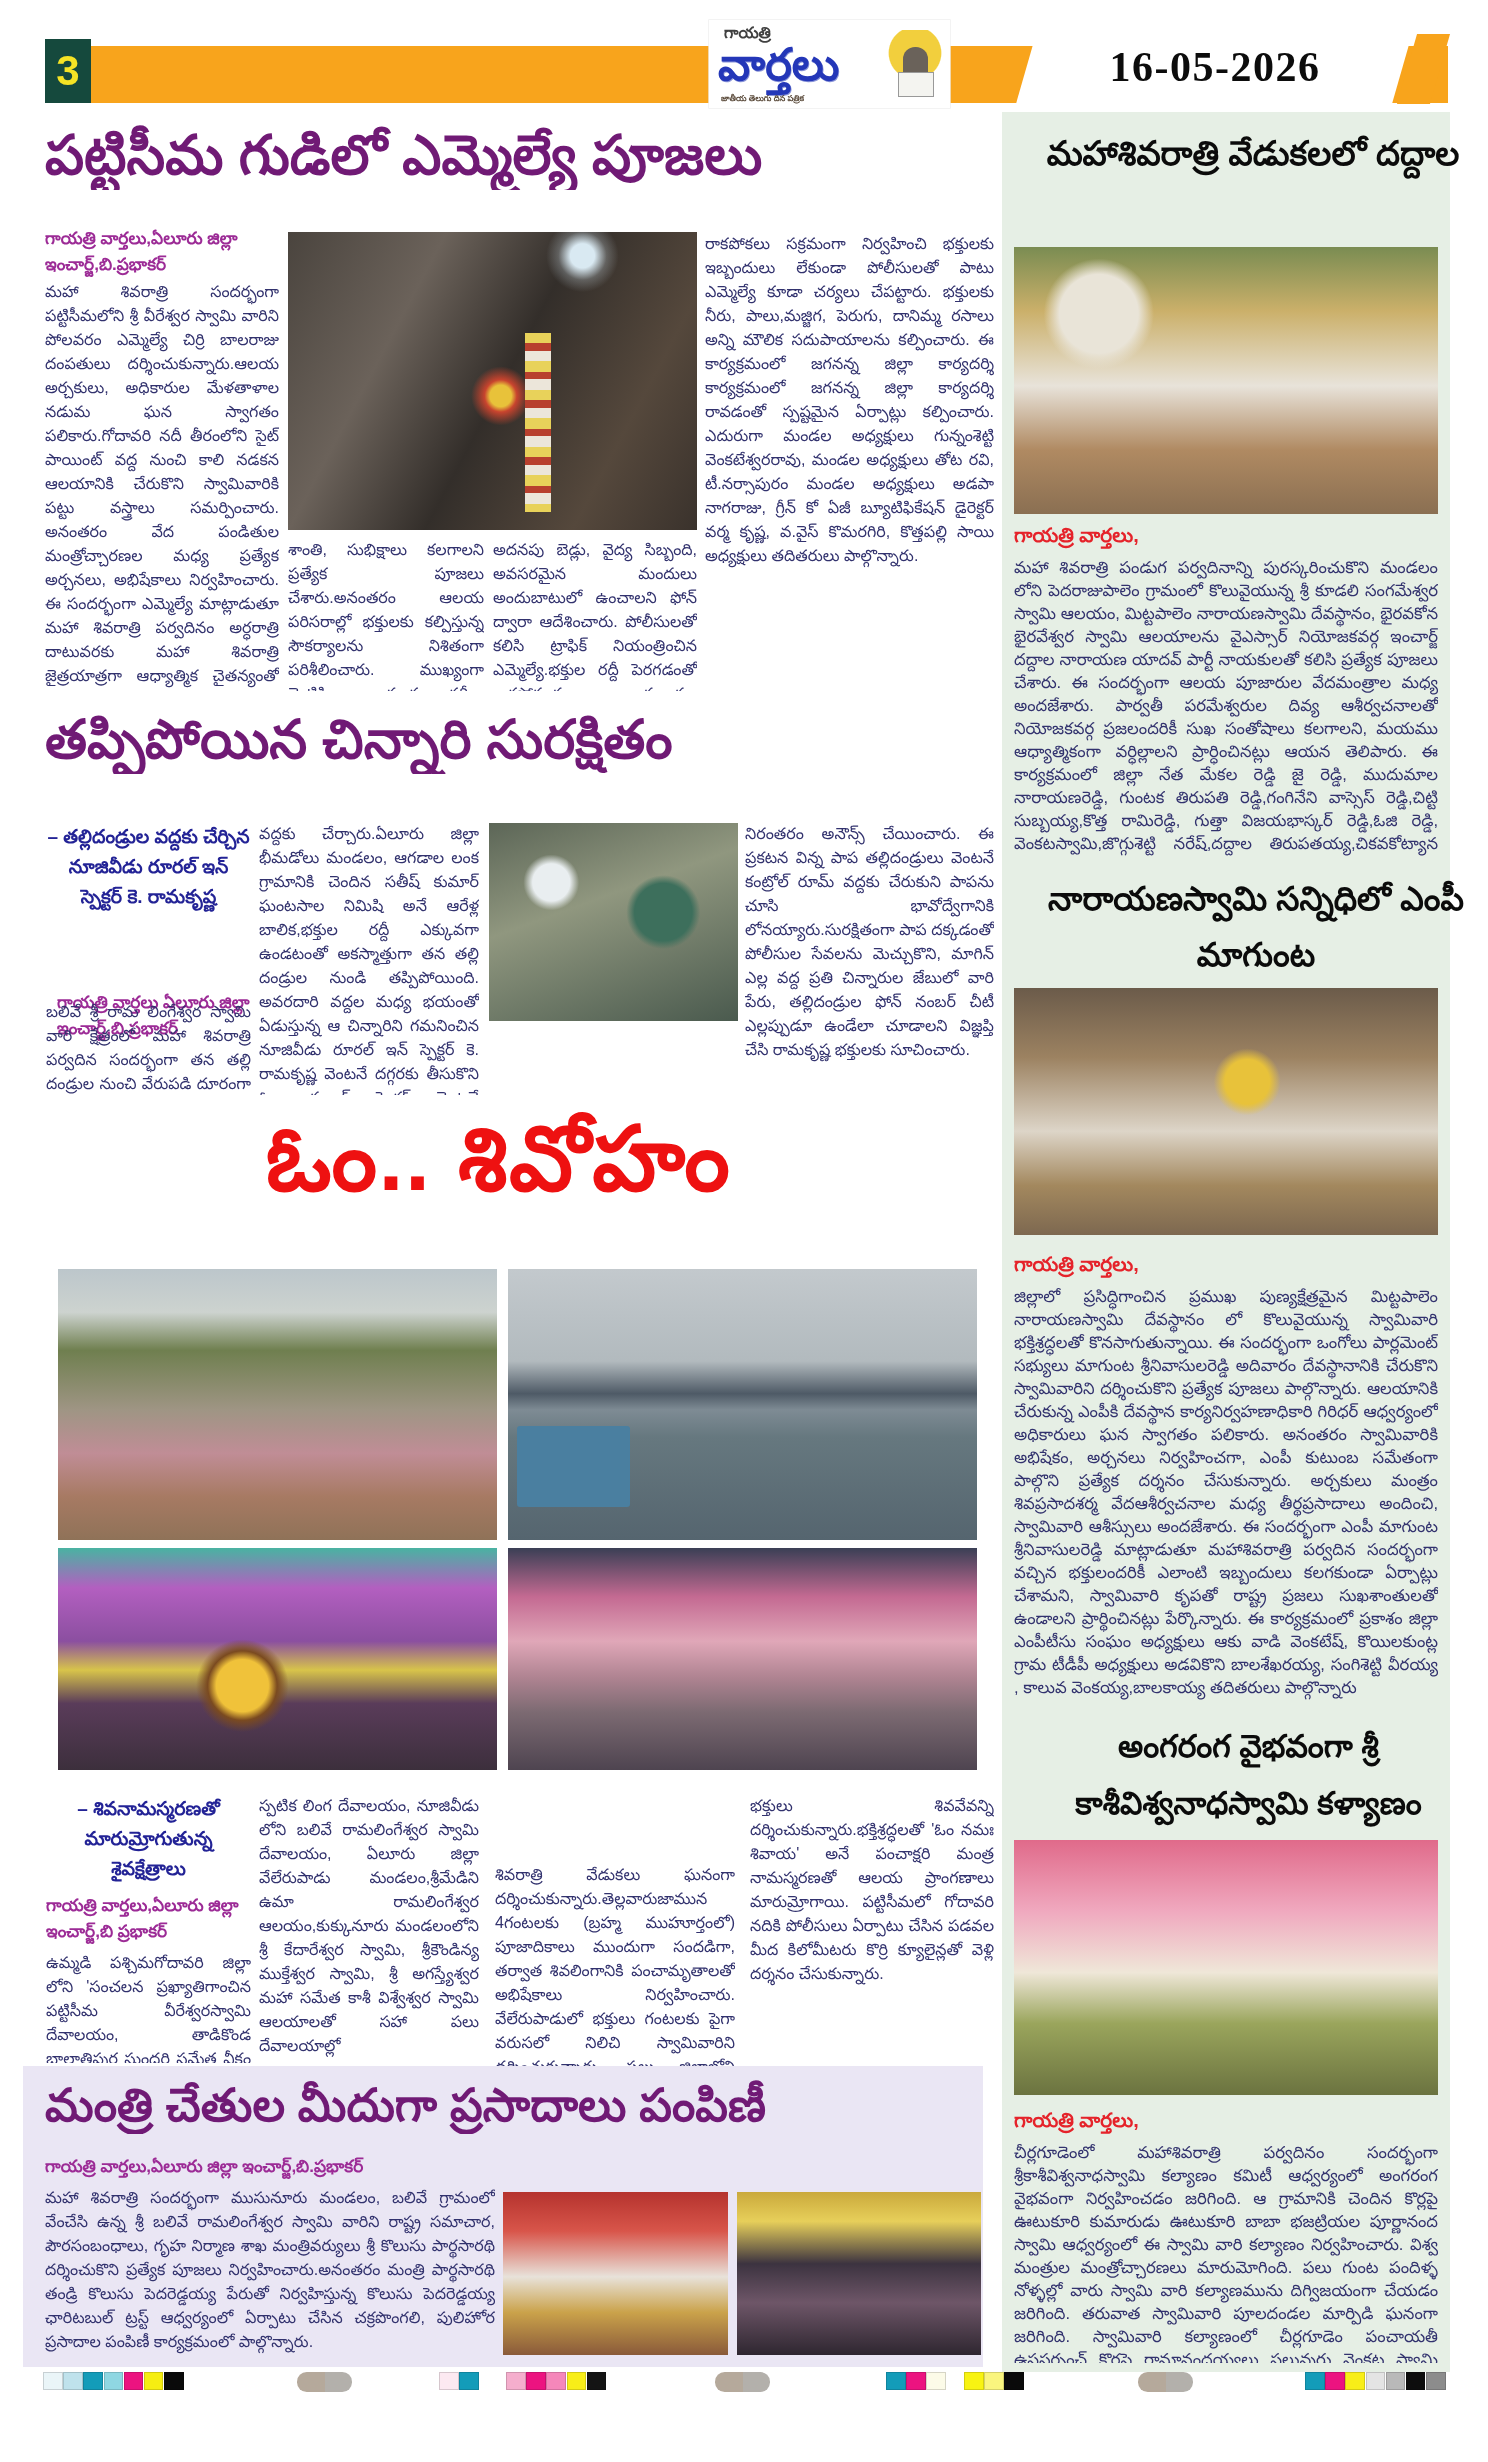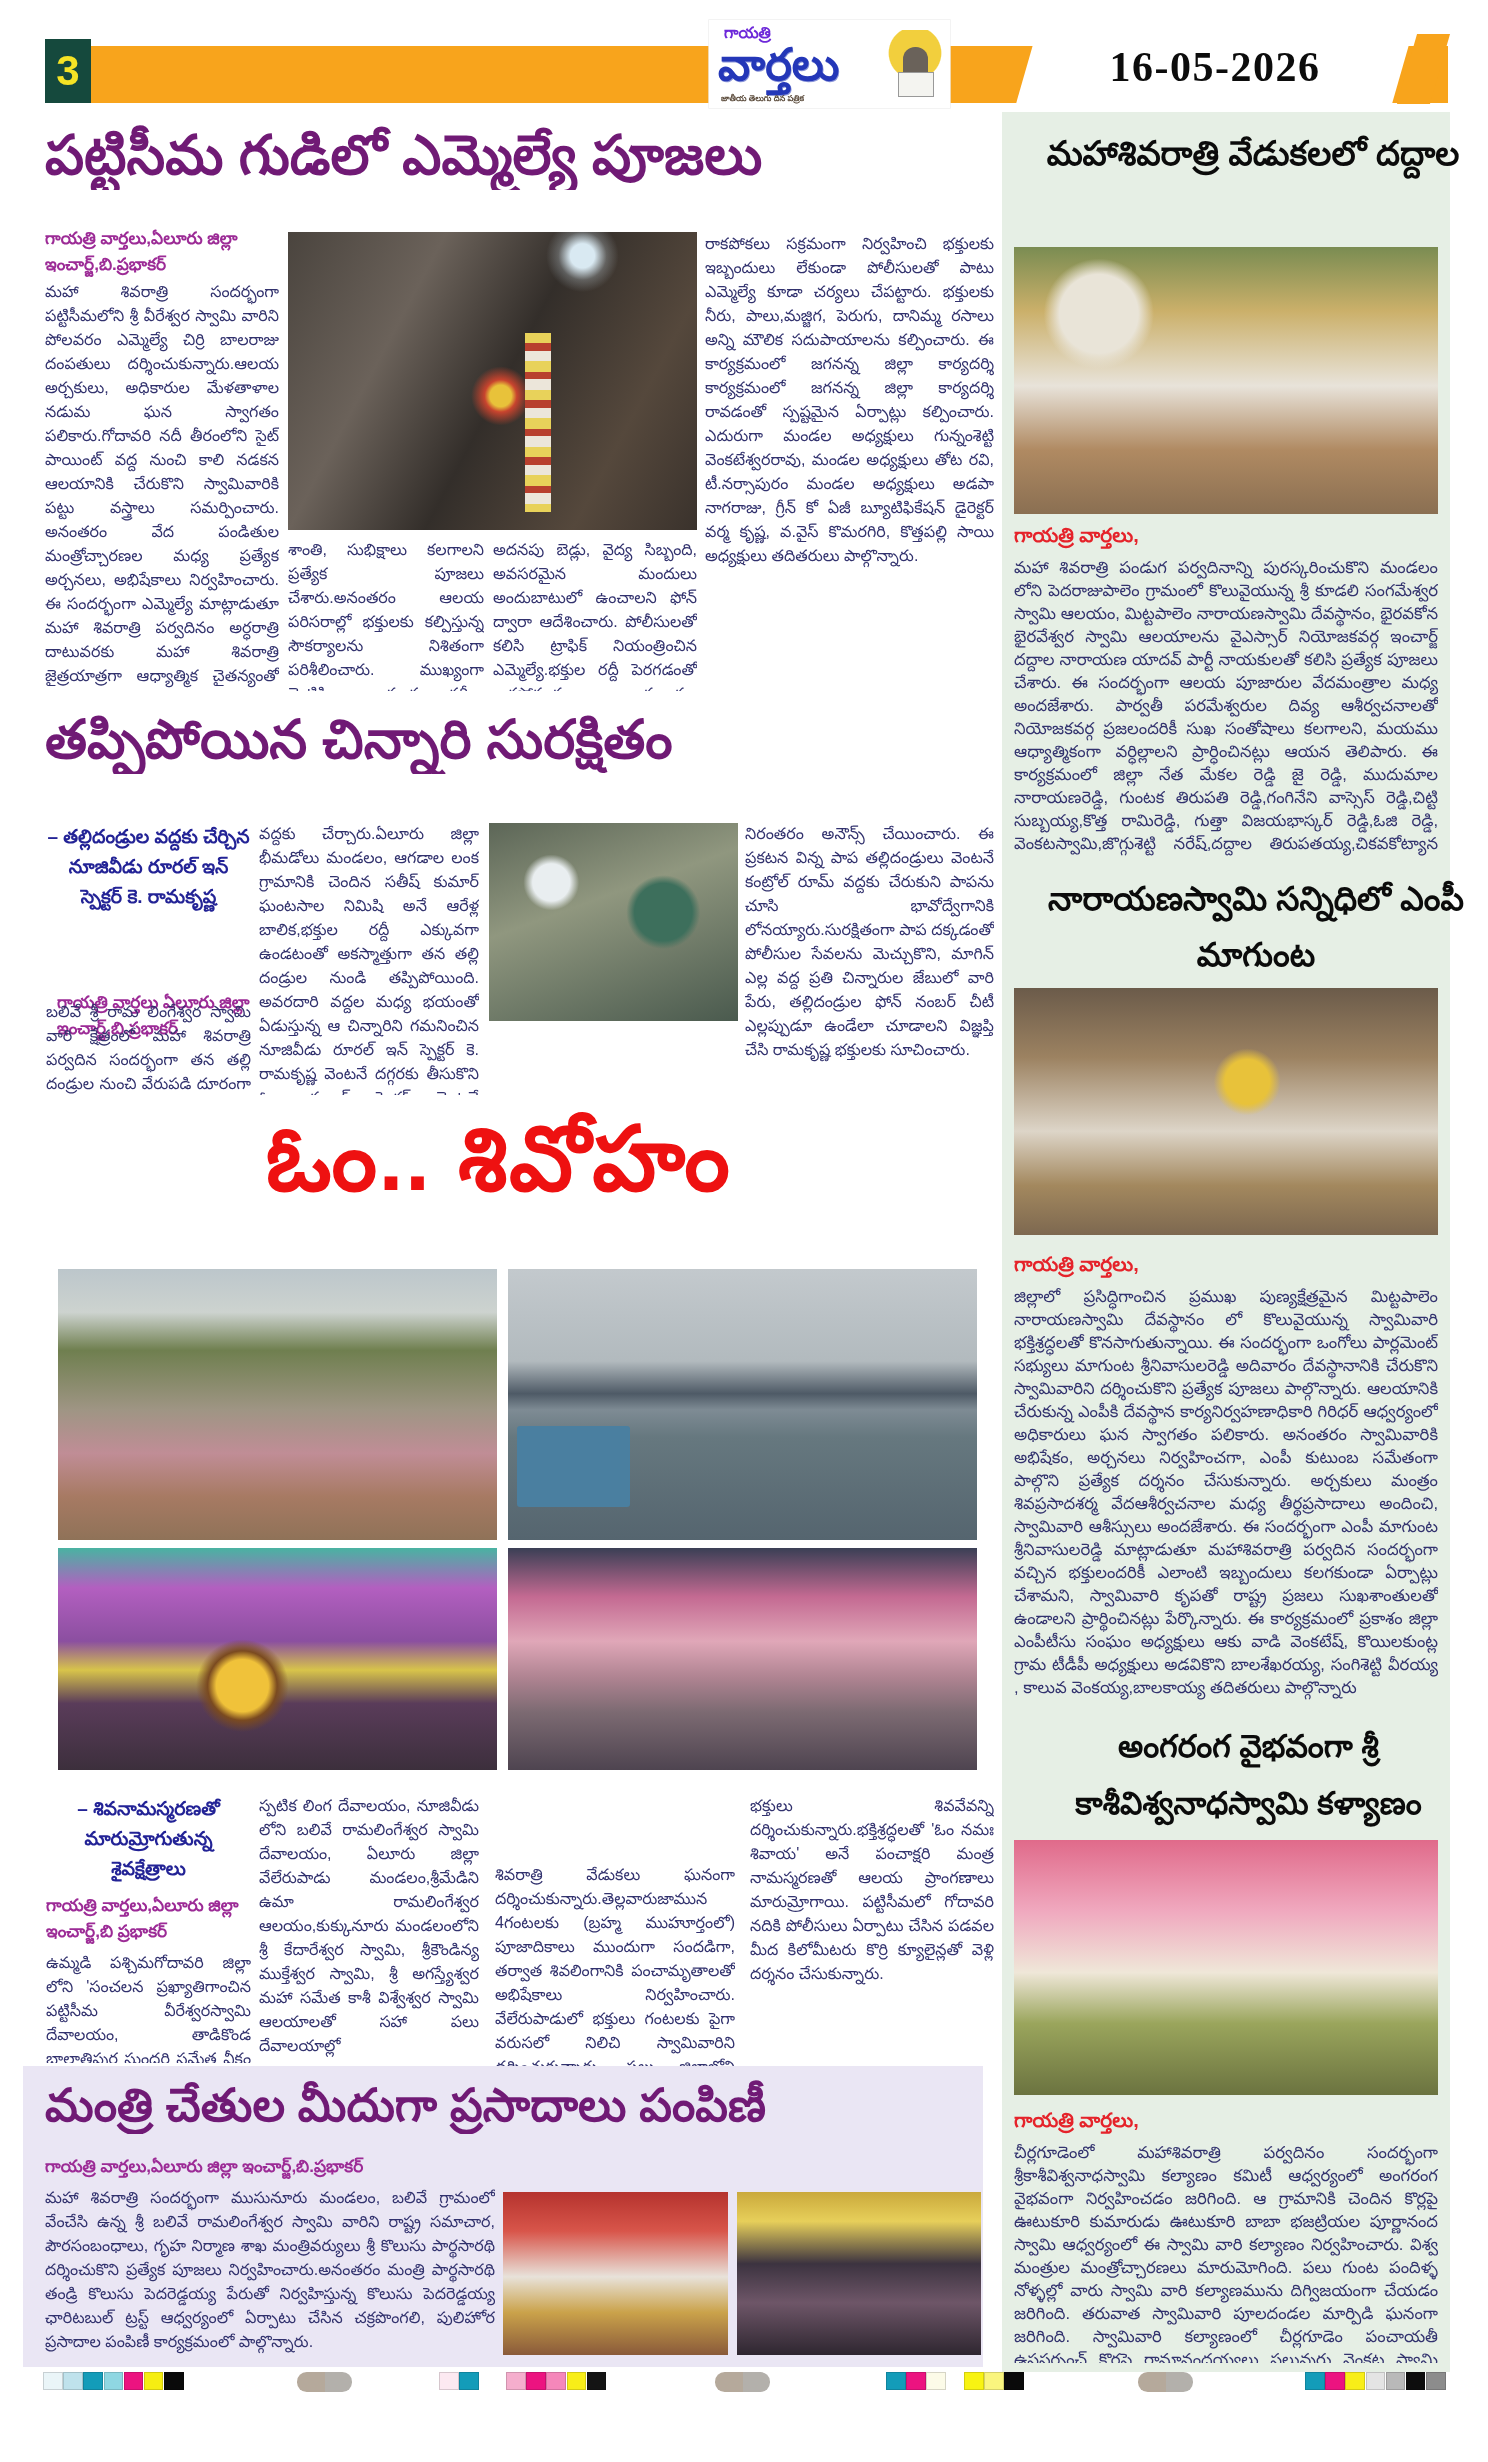--- a/index.html
+++ b/index.html
@@ -6,21 +6,21 @@
   .page{position:relative;width:1488px;height:2462px;background:#ffffff;overflow:hidden;
         font-family:"Liberation Sans","DejaVu Sans",sans-serif;}
 
   
   .num-box{position:absolute;left:45px;top:39px;width:46px;height:64px;background:#15493D;
            display:flex;align-items:center;justify-content:center;}
   .num-box span{color:#F5E325;font-size:42px;font-weight:bold;}
   .orange-bar{position:absolute;left:91px;top:46px;width:1357px;height:57px;background:#F8A41C;}
   .masthead{position:absolute;left:709px;top:19.5px;width:241px;height:88px;background:#ffffff;
             box-shadow:0 0 0 0.7px #eee;z-index:3;}
-  .m-top{position:absolute;left:15px;top:4.5px;color:#6d28d9;font-size:15.7px;font-weight:bold;}
+  .m-top{position:absolute;left:15px;top:4.5px;color:#404040;font-size:15.7px;font-weight:bold;}
   .m-main{position:absolute;left:9px;top:19.5px;color:#2437B8;font-size:45px;font-weight:bold;
           text-shadow:0.7px 0.7px 0 #8b95d8;}
   .m-tag{position:absolute;left:12px;bottom:3px;font-size:8.2px;color:#5a4a3a;font-weight:bold;}
   .m-graphic{position:absolute;right:3px;top:10.5px;width:64px;height:72px;
      background:radial-gradient(circle at 50% 32%, #F2CF3D 0 44%, transparent 46%);}
   .m-graphic::before{content:"";position:absolute;left:19.5px;top:16.5px;width:25.5px;height:30px;
      border-radius:12px 12px 3px 3px;background:#6a625a;}
   .m-graphic::after{content:"";position:absolute;left:15px;top:42px;width:34px;height:22.5px;
      background:#f4f4f0;border:0.7px solid #999;}
   .date-panel{position:absolute;left:1026px;top:34px;width:376px;height:70px;background:#ffffff;

